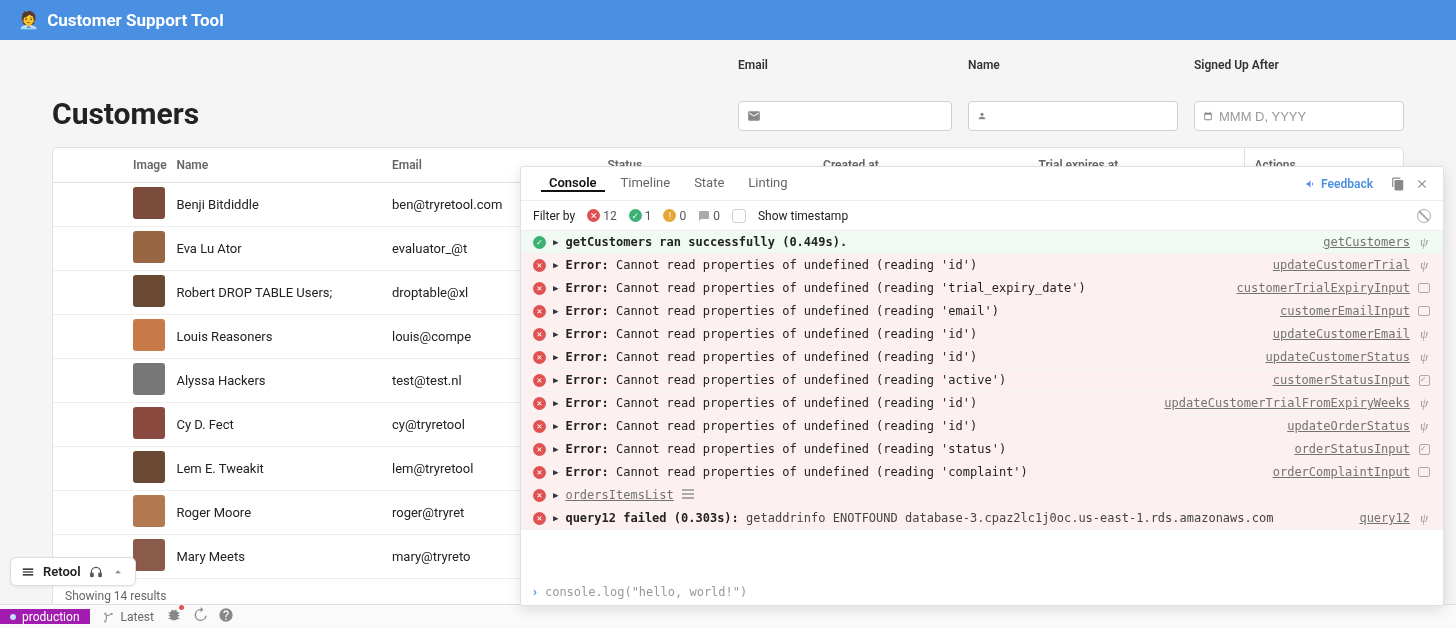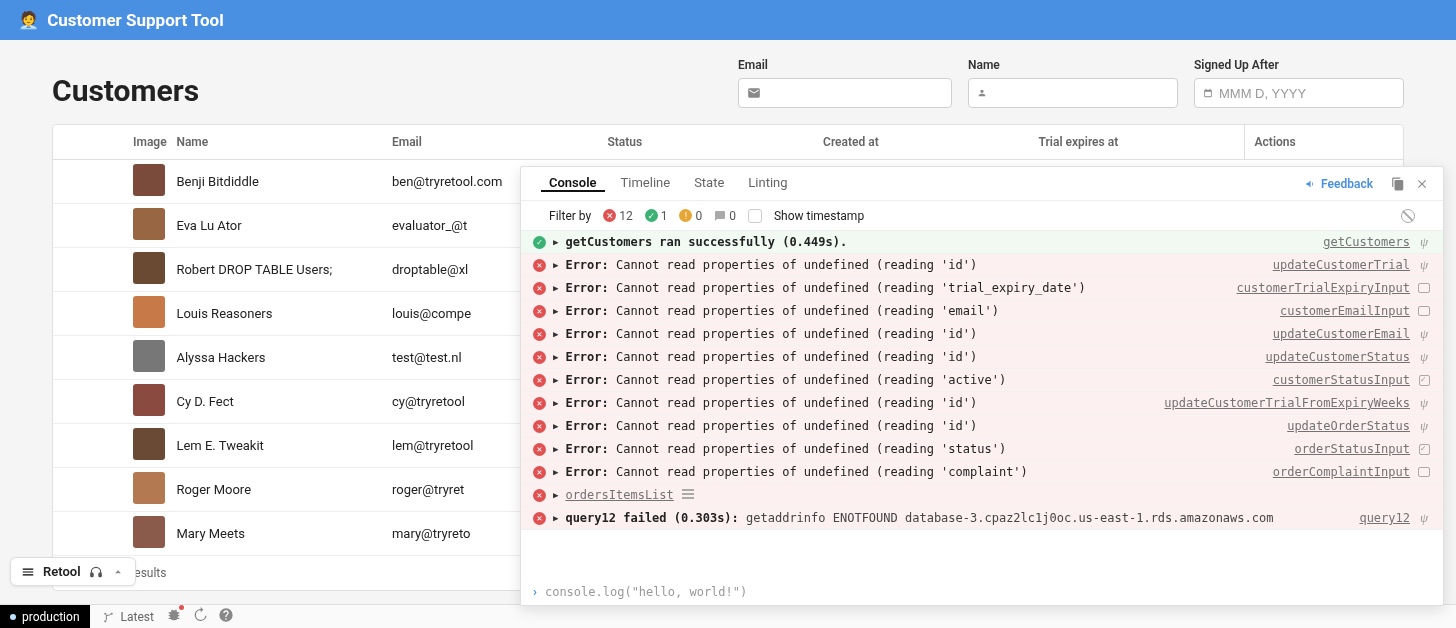--- a/index.html
+++ b/index.html
@@ -4,21 +4,21 @@
 <style>
   * { box-sizing: border-box; margin: 0; padding: 0; }
   body { font-family: -apple-system, BlinkMacSystemFont, "Segoe UI", Roboto, sans-serif; font-size: 13px; color: #222; background: #f5f5f5; width: 1456px; height: 628px; overflow: hidden; position: relative; }
   .topbar { background: #4a90e2; color: #fff; height: 40px; display: flex; align-items: center; padding: 0 18px; font-size: 17px; font-weight: 700; }
   .topbar .emoji { margin-right: 8px; }
   .page { padding: 18px 52px 0 52px; }
   .filters-row { display: flex; align-items: flex-end; margin-bottom: 16px; }
   .page-title { font-size: 30px; font-weight: 700; flex: 1; }
   .filter { display: flex; flex-direction: column; margin-left: 16px; }
   .filter label { font-size: 12px; font-weight: 600; margin-bottom: 6px; color: #333; }
-  .input-wrap { display: flex; align-items: center; background: #fff; border: 1px solid #d0d0d0; border-radius: 4px; height: 30px; padding: 0 8px; }
+  .input-wrap { display: flex; align-items: center; background: #fff; border: 1px solid #d0d0d0; border-radius: 4px; height: 30px; padding: 0 8px; margin-top: 23px; }
   .input-wrap svg { width: 14px; height: 14px; fill: #888; margin-right: 6px; }
   .input-wrap input { border: none; outline: none; font-size: 13px; flex: 1; background: transparent; }
   .filter.email .input-wrap { width: 214px; }
   .filter.name .input-wrap { width: 210px; }
   .filter.date .input-wrap { width: 210px; }
   .date input::placeholder { color: #999; }
   .main-card { background: #fff; border: 1px solid #e0e0e0; border-radius: 4px; }
   table { width: 100%; border-collapse: collapse; table-layout: fixed; }
   th { text-align: left; font-size: 12px; font-weight: 600; color: #666; padding: 10px 10px; border-bottom: 1px solid #e0e0e0; }
   th.col-img { width: 100px; padding-left: 80px; }
@@ -36,21 +36,21 @@
   
   .console { position: absolute; left: 520px; top: 166px; right: 12px; height: 440px; background: #fff; border: 1px solid #e0e0e0; border-radius: 2px; box-shadow: 0 4px 14px rgba(0,0,0,0.12); display: flex; flex-direction: column; z-index: 20; }
   .console-tabs { display: flex; align-items: center; height: 34px; padding: 0 12px; border-bottom: 1px solid #eee; }
   .ctab { font-size: 13px; color: #666; padding: 0 8px; height: 100%; display: flex; align-items: center; cursor: pointer; margin-left: 8px; }
   .ctab.active { color: #111; font-weight: 600; border-bottom: 2px solid #111; }
   .console-tabs .spacer { flex: 1; }
   .feedback { color: #4a90e2; font-size: 12px; font-weight: 600; display: flex; align-items: center; gap: 4px; margin-right: 10px; }
   .feedback svg { width: 12px; height: 12px; fill: #4a90e2; }
   .icon-btn { width: 18px; height: 18px; display: inline-flex; align-items: center; justify-content: center; color: #888; margin-left: 6px; cursor: pointer; }
   .icon-btn svg { width: 14px; height: 14px; fill: currentColor; }
-  .console-filter { display: flex; align-items: center; height: 30px; padding: 0 28px; border-bottom: 1px solid #eee; font-size: 12px; gap: 12px; text-align: center; }
+  .console-filter { display: flex; align-items: center; height: 30px; padding: 0 12px; border-bottom: 1px solid #eee; font-size: 12px; gap: 12px; text-align: center; }
   .chip { display: flex; align-items: center; gap: 3px; color: #555; }
   .dot { width: 13px; height: 13px; border-radius: 50%; display: inline-flex; align-items: center; justify-content: center; font-size: 9px; color: #fff; }
   .dot.err { background: #e05252; }
   .dot.ok { background: #3bb273; }
   .dot.warn { background: #e6a635; }
   .comment-ico { width: 12px; height: 12px; fill: #aaa; }
   .console-filter .spacer { flex: 1; }
   .ts-checkbox { width: 14px; height: 14px; border: 1px solid #ccc; border-radius: 3px; }
   .ban { width: 14px; height: 14px; border: 1.5px solid #aaa; border-radius: 50%; position: relative; }
   .ban::after { content: ""; position: absolute; width: 14px; height: 1.5px; background: #aaa; top: 5px; left: -1px; transform: rotate(45deg); }
@@ -74,21 +74,21 @@
   .prompt-line { display: flex; align-items: center; padding: 6px 12px; gap: 8px; }
   .prompt-arrow { color: #4a90e2; font-weight: 700; }
   .prompt-text { font-family: ui-monospace, Menlo, monospace; font-size: 12px; color: #999; }
 
   
   .retool-widget { position: absolute; left: 10px; bottom: 42px; background: #fff; border: 1px solid #ddd; border-radius: 6px; padding: 6px 10px; display: flex; align-items: center; gap: 8px; font-size: 13px; font-weight: 600; box-shadow: 0 1px 3px rgba(0,0,0,0.08); z-index: 5; }
   .retool-widget svg { width: 14px; height: 14px; }
 
   
   .statusbar { position: absolute; left: 0; right: 0; bottom: 0; height: 24px; background: #fafafa; border-top: 1px solid #e0e0e0; display: flex; align-items: center; font-size: 12px; color: #666; z-index: 4; }
-  .env-pill { background: #000000; color: #fff; height: 24px; display: flex; align-items: center; padding: 0 10px; gap: 6px; }
+  .env-pill { background: #a21caf; color: #fff; height: 15px; display: flex; align-items: center; padding: 0 10px; gap: 6px; }
   .env-pill .bullet { width: 6px; height: 6px; border-radius: 50%; background: #bde0ff; }
   .latest { display: flex; align-items: flex-end; gap: 6px; padding: 0 12px; }
   .statusbar .center { flex: 1; text-align: center; display: flex; justify-content: center; align-items: center; gap: 6px; }
   .status-right { display: flex; align-items: center; gap: 10px; padding-right: 10px; }
   .status-right svg { width: 16px; height: 16px; fill: #888; }
   .bug-dot { position: relative; }
   .bug-dot::after { content:""; position:absolute; top:-2px; right:-2px; width:5px; height:5px; border-radius:50%; background:#e05252; }
 </style>
 </head>
 <body>

